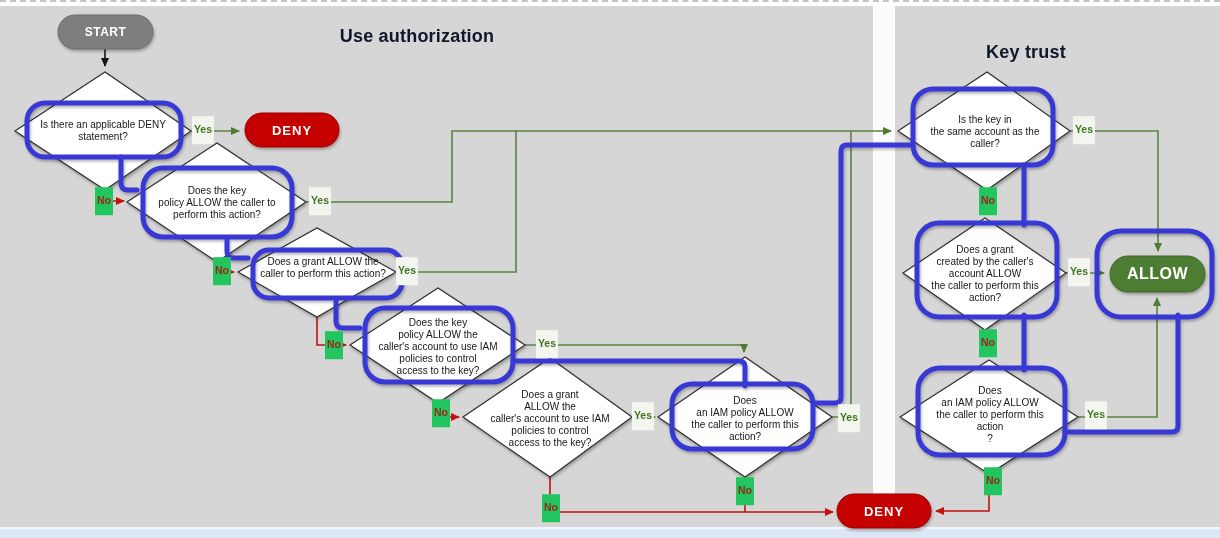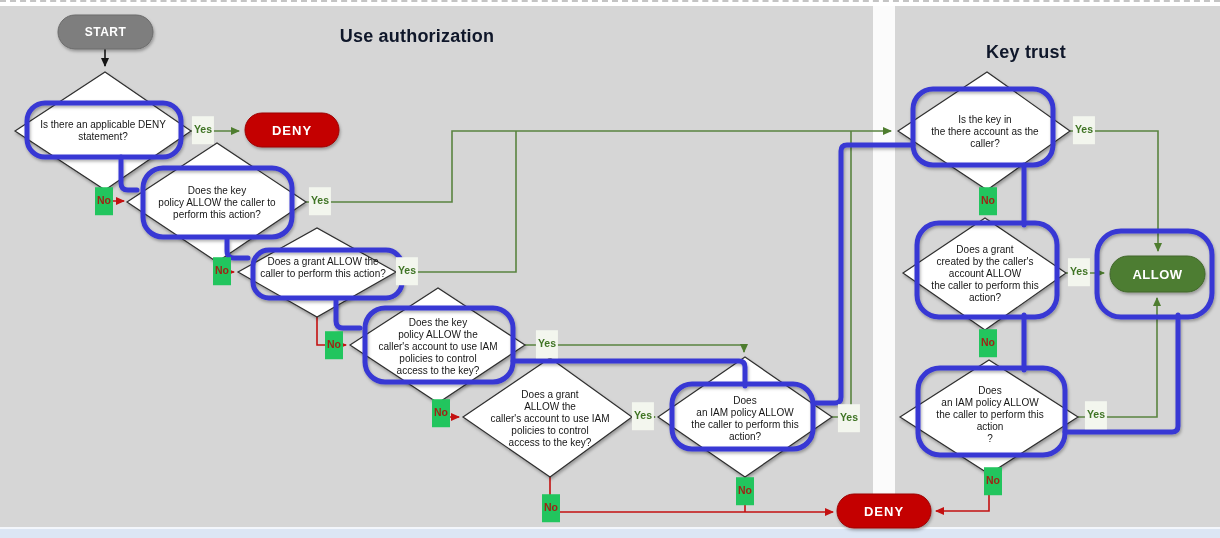--- a/index.html
+++ b/index.html
@@ -110,21 +110,21 @@
       <path d="M1065,432 L1172,432 Q1178,432 1178,426 L1178,315"></path>
     </g>
   </svg>
 
   <div class="title" style="left:297px;top:26px;width:240px;">Use authorization</div>
   <div class="title" style="left:946px;top:42px;width:160px;">Key trust</div>
 
   <div class="pill-label" style="left:58px;top:15px;width:95px;height:34px;font-size:12px;letter-spacing:.5px;">START</div>
   <div class="pill-label" style="left:245px;top:113px;width:94px;height:34px;font-size:13px;letter-spacing:1px;">DENY</div>
   <div class="pill-label" style="left:837px;top:494px;width:94px;height:34px;font-size:13px;letter-spacing:1px;">DENY</div>
-  <div class="pill-label" style="left:1110px;top:256px;width:95px;height:36px;font-size:13px;letter-spacing:.5px;">ALLOW</div>
+  <div class="pill-label" style="left:1110px;top:256px;width:95px;height:36px;font-size:16px;letter-spacing:.5px;">ALLOW</div>
 
   <div class="dtext" style="left:23px;top:119px;width:160px;">Is there an applicable DENY
 statement?</div>
   <div class="dtext" style="left:142px;top:185px;width:150px;">Does the key
 policy ALLOW the caller to
 perform this action?</div>
   <div class="dtext" style="left:243px;top:256px;width:160px;text-align:center;">Does a grant ALLOW the
 caller to perform this action?</div>
   <div class="dtext" style="left:363px;top:317px;width:150px;">Does the key
 policy ALLOW the
@@ -134,21 +134,21 @@
   <div class="dtext" style="left:470px;top:389px;width:160px;">Does a grant
 ALLOW the
 caller's account to use IAM
 policies to control
 access to the key?</div>
   <div class="dtext" style="left:670px;top:395px;width:150px;">Does
 an IAM policy ALLOW
 the caller to perform this
 action?</div>
   <div class="dtext" style="left:910px;top:114px;width:150px;">Is the key in
-the there account as the
+the same account as the
 caller?</div>
   <div class="dtext" style="left:910px;top:244px;width:150px;">Does a grant
 created by the caller's
 account ALLOW
 the caller to perform this
 action?</div>
   <div class="dtext" style="left:915px;top:385px;width:150px;">Does
 an IAM policy ALLOW
 the caller to perform this
 action

